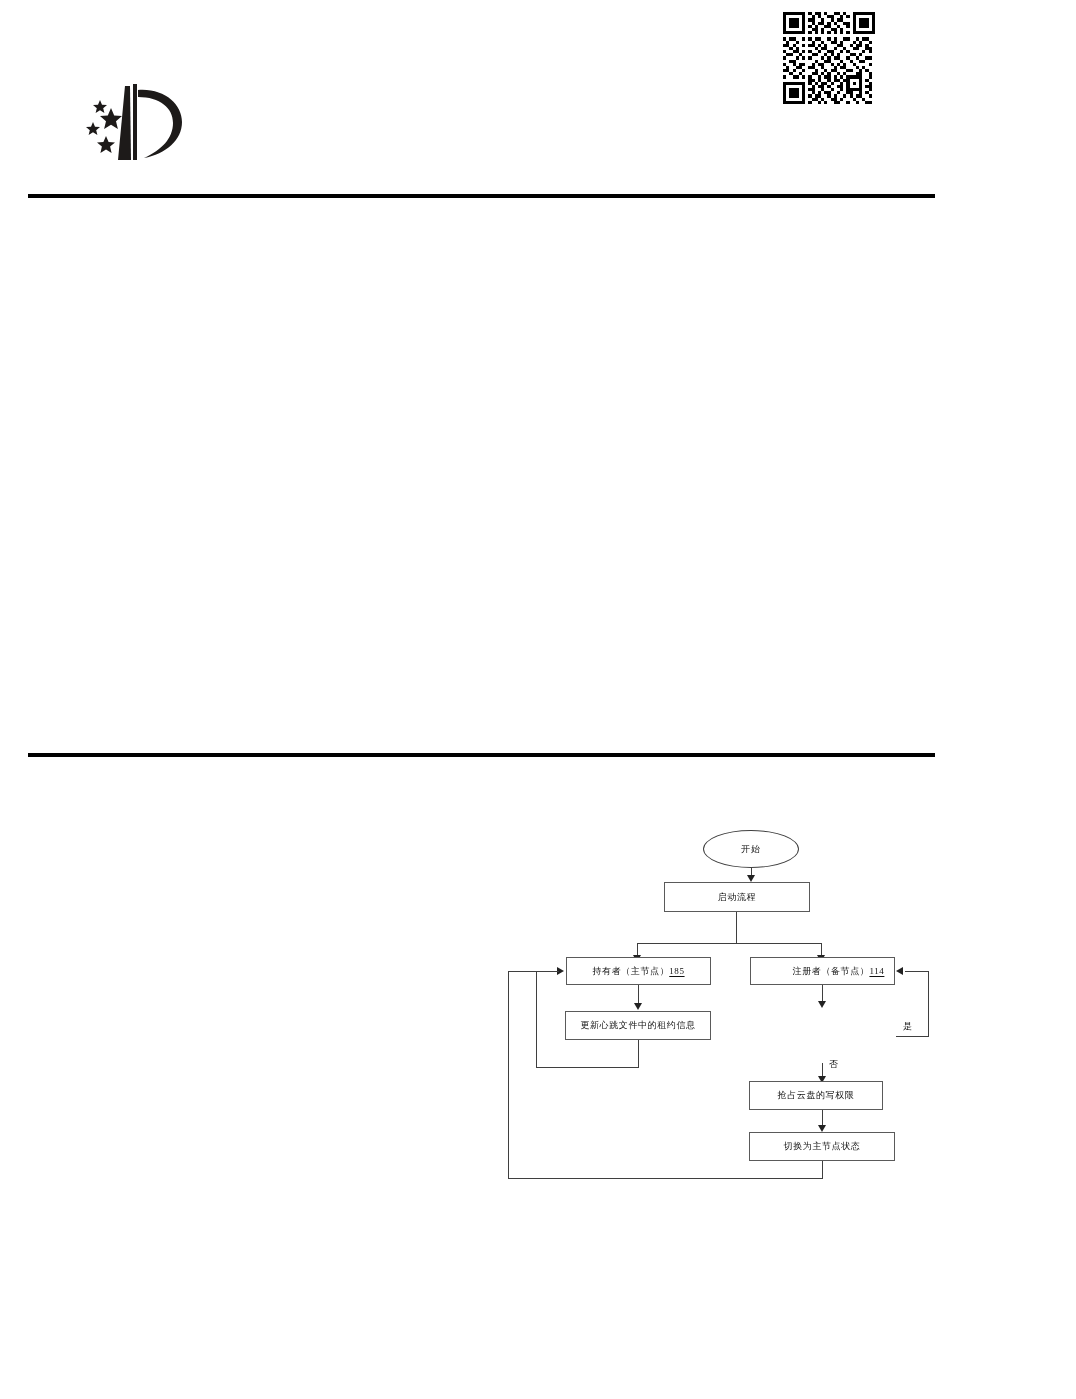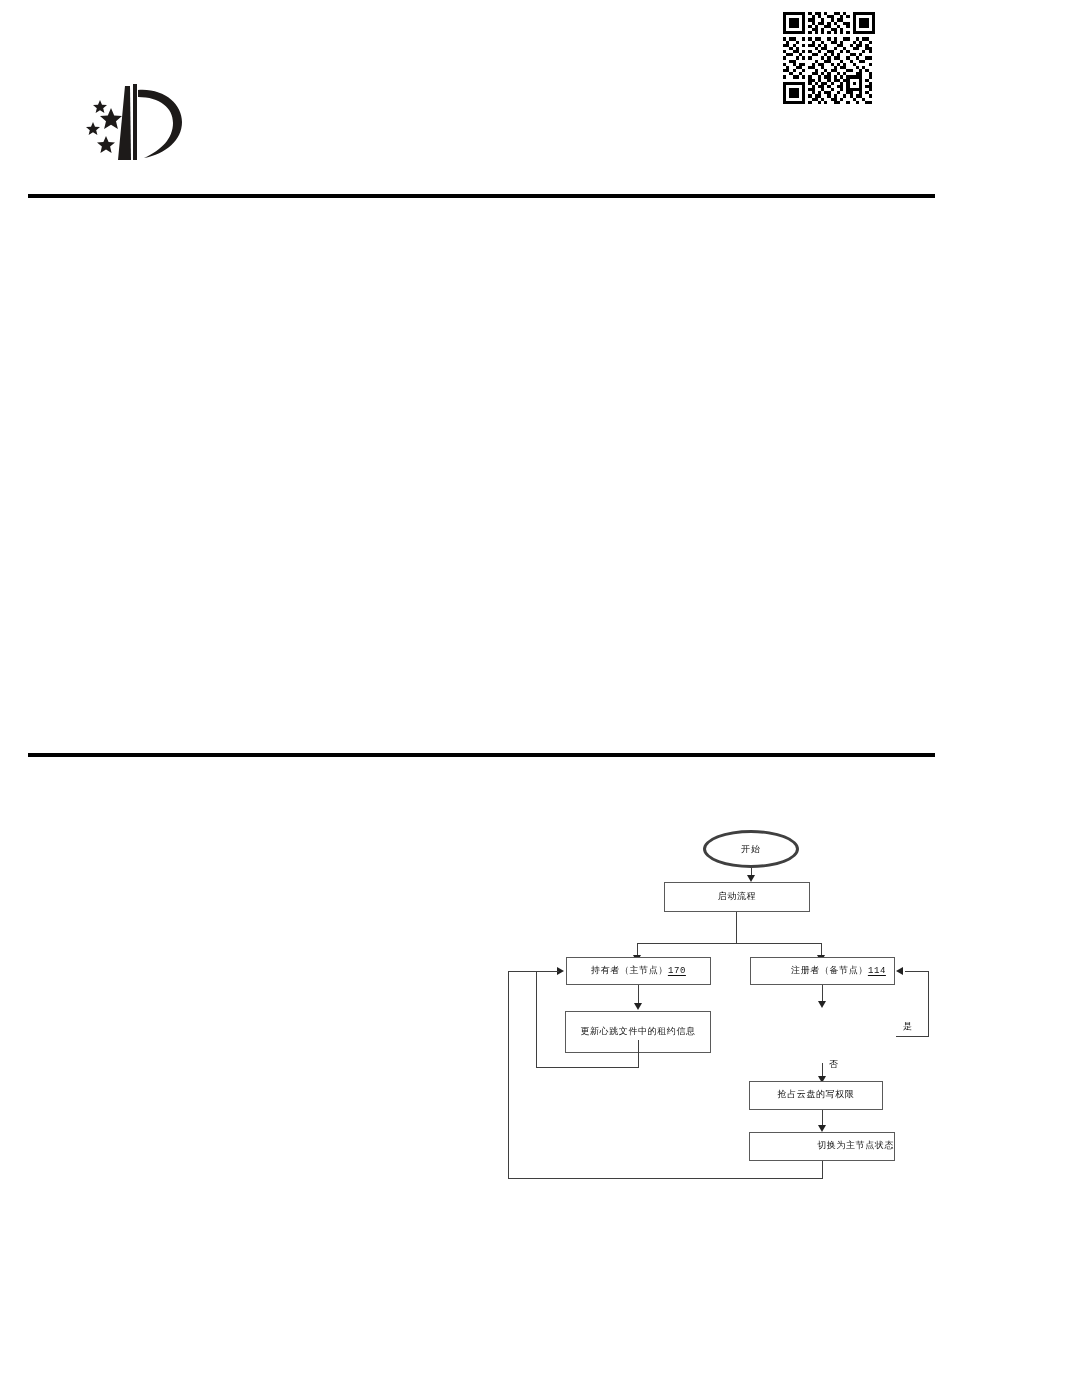--- a/index.html
+++ b/index.html
@@ -55,32 +55,32 @@
   }
   .node {
     position: absolute;
     box-sizing: border-box;
     border: 1px solid #5a5a5a;
     background: #ffffff;
     display: flex;
     align-items: center;
     justify-content: center;
     text-align: center;
-    font-family: Liberation Mono, monospace;
+    font-family: Liberation Serif, serif;
     font-size: 9px;
     line-height: 1.35;
     letter-spacing: 0.6px;
     color: #111;
     white-space: nowrap;
   }
 
   .ellipse {
     position: absolute;
     box-sizing: border-box;
-    border: 3px solid #404040;
+    border: 1px solid #404040;
     border-radius: 50%;
     background: #ffffff;
     display: flex;
     align-items: center;
     justify-content: center;
     font-family: "DejaVu Serif", "Liberation Serif", serif;
     font-size: 9px;
     letter-spacing: 1px;
     color: #111;
   }
@@ -424,32 +424,32 @@
 
     <div class="ln-v" style="left:736px; top:912px; height:31px;"></div>
     <div class="ln-h" style="left:637px; top:943px; width:185px;"></div>
     <div class="ln-v" style="left:637px; top:943px; height:16px;"></div>
     <div class="arrow-d" style="left:633px; top:955px;"></div>
     <div class="ln-v" style="left:821px; top:943px; height:16px;"></div>
     <div class="arrow-d" style="left:817px; top:955px;"></div>
 
     <div class="node" style="left:566px; top:957px; width:145px; height:28px;justify-content:center;">
       <span>持有者（主节点）</span>
-        <span class="ref-num">170</span>
+        <span class="ref-num">185</span>
     </div>
 
     <div class="node" style="left:750px; top:957px; width:145px; height:28px;padding-left:32px;">
       <span>注册者（备节点）</span>
         <span class="ref-num">114</span>
     </div>
 
     <div class="ln-v" style="left:638px; top:985px; height:20px;"></div>
     <div class="arrow-d" style="left:634px; top:1003px;"></div>
 
-    <div class="node" style="left:565px; top:1011px; width:146px; height:42px;">
+    <div class="node" style="left:565px; top:1011px; width:146px; height:29px;">
       <span>更新心跳文件中的租约信息</span>
     </div>
 
     <div class="ln-v" style="left:638px; top:1040px; height:27px;"></div>
     <div class="ln-h" style="left:536px; top:1067px; width:103px;"></div>
     <div class="ln-v" style="left:536px; top:971px; height:97px;"></div>
     <div class="ln-h" style="left:536px; top:971px; width:23px;"></div>
     <div class="arrow-r" style="left:557px; top:967px;"></div>
 
     <div class="ln-v" style="left:822px; top:985px; height:18px;"></div>
@@ -466,21 +466,21 @@
     <div class="arrow-d" style="left:818px; top:1076px;"></div>
     <div class="edge-label" style="left:829px; top:1058px;">否</div>
 
     <div class="node" style="left:749px; top:1081px; width:134px; height:29px;">
       <span>抢占云盘的写权限</span>
     </div>
 
     <div class="ln-v" style="left:822px; top:1110px; height:19px;"></div>
     <div class="arrow-d" style="left:818px; top:1125px;"></div>
 
-    <div class="node" style="left:749px; top:1132px; width:146px; height:29px;justify-content:flex-end;">
+    <div class="node" style="left:749px; top:1132px; width:146px; height:29px;">
       <span>切换为主节点状态</span>
     </div>
 
     <div class="ln-v" style="left:822px; top:1161px; height:17px;"></div>
     <div class="ln-h" style="left:508px; top:1178px; width:315px;"></div>
     <div class="ln-v" style="left:508px; top:971px; height:208px;"></div>
     <div class="ln-h" style="left:508px; top:971px; width:51px;"></div>
 
   </div>
 </div>

